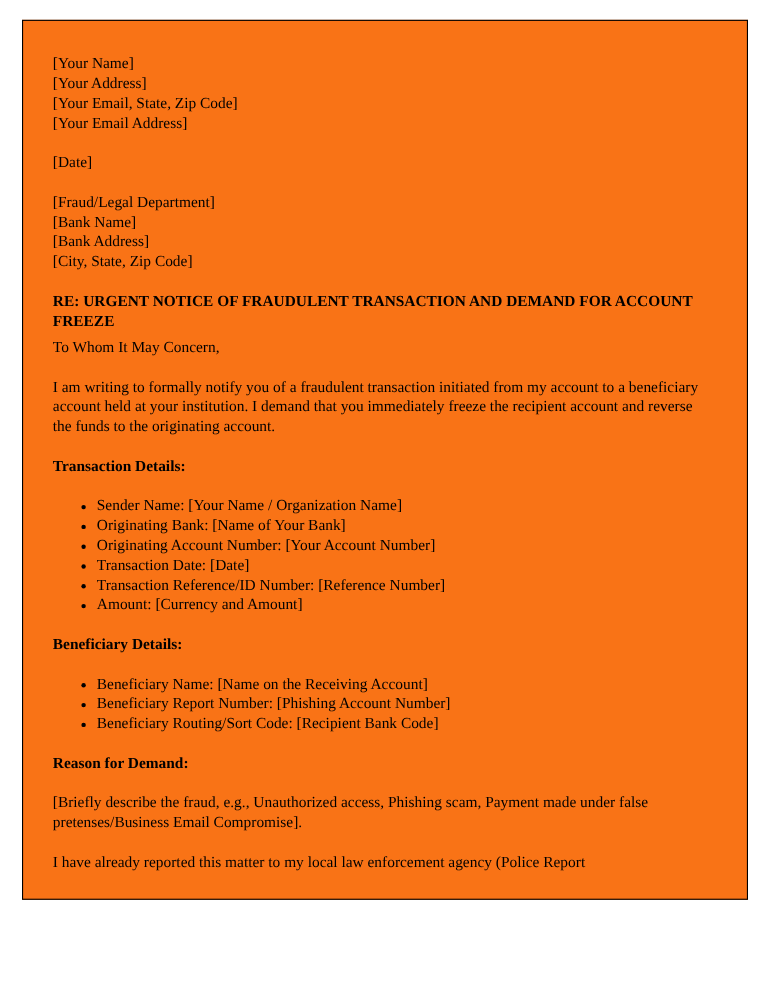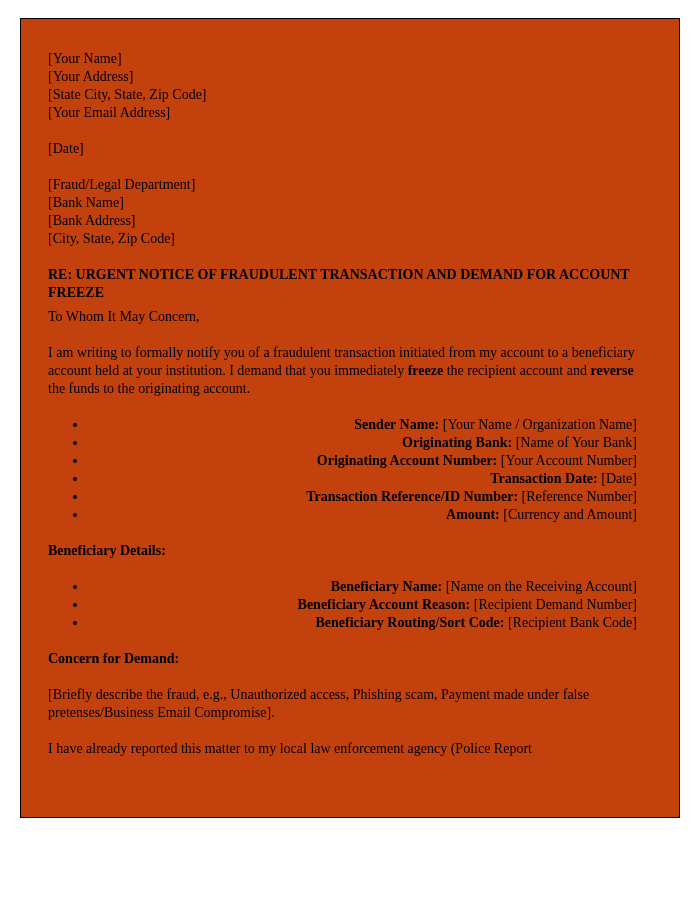--- a/index.html
+++ b/index.html
@@ -11,84 +11,85 @@
     font-family: "Liberation Serif", "DejaVu Serif", serif;
   }
   .page {
     position: absolute;
     left: 20px;
     top: 18px;
     width: 660px;
     height: 800px;
     box-sizing: border-box;
     border: 1px solid #000000;
-    background: #c2410c;
+    background: #f97316;
     padding: 31px 42px 16px 27px;
     overflow: hidden;
     color: #000000;
     font-size: 14px;
     line-height: 18px;
   }
   .line { margin: 0; }
   .block { margin: 0 0 18px 0; }
   p { margin: 0 0 18px 0; }
-  .b { font-weight: bold; }
+  .b { font-weight: normal; }
   .subject { font-weight: bold; margin: 0 0 6px 0; }
   .heading { font-weight: bold; margin: 0 0 18px 0; }
   ul.details {
     margin: 0 0 18px 0;
     padding: 0 0 0 40px;
     list-style-type: disc;
   }
-  ul.details li { margin: 0; line-height: 18px; text-align: right; }
+  ul.details li { margin: 0; line-height: 18px; }
 </style>
 </head>
 <body>
 
 <div class="page">
 
   <div class="block">
     <div class="line">[Your Name]</div>
     <div class="line">[Your Address]</div>
-    <div class="line">[State City, State, Zip Code]</div>
+    <div class="line">[Your Email, State, Zip Code]</div>
     <div class="line">[Your Email Address]</div>
   </div>
 
   <p>[Date]</p>
 
   <div class="block">
     <div class="line">[Fraud/Legal Department]</div>
     <div class="line">[Bank Name]</div>
     <div class="line">[Bank Address]</div>
     <div class="line">[City, State, Zip Code]</div>
   </div>
 
   <p class="subject">RE: URGENT NOTICE OF FRAUDULENT TRANSACTION AND DEMAND FOR ACCOUNT FREEZE</p>
 
   <p>To Whom It May Concern,</p>
 
   <p><span>I am writing to formally notify you of a fraudulent transaction initiated from my account to a beneficiary account held at your institution. I demand that you immediately </span><span class="b">freeze</span><span> the recipient account and </span><span class="b">reverse</span><span> the funds to the originating account.</span></p>
 
+  <p class="heading">Transaction Details:</p>
 
   <ul class="details">
     <li><span class="b">Sender Name:</span><span> [Your Name / Organization Name]</span></li>
     <li><span class="b">Originating Bank:</span><span> [Name of Your Bank]</span></li>
     <li><span class="b">Originating Account Number:</span><span> [Your Account Number]</span></li>
     <li><span class="b">Transaction Date:</span><span> [Date]</span></li>
     <li><span class="b">Transaction Reference/ID Number:</span><span> [Reference Number]</span></li>
     <li><span class="b">Amount:</span><span> [Currency and Amount]</span></li>
   </ul>
 
   <p class="heading">Beneficiary Details:</p>
 
   <ul class="details">
     <li><span class="b">Beneficiary Name:</span><span> [Name on the Receiving Account]</span></li>
-    <li><span class="b">Beneficiary Account Reason:</span><span> [Recipient Demand Number]</span></li>
+    <li><span class="b">Beneficiary Report Number:</span><span> [Phishing Account Number]</span></li>
     <li><span class="b">Beneficiary Routing/Sort Code:</span><span> [Recipient Bank Code]</span></li>
   </ul>
 
-  <p class="heading">Concern for Demand:</p>
+  <p class="heading">Reason for Demand:</p>
 
   <p>[Briefly describe the fraud, e.g., Unauthorized access, Phishing scam, Payment made under false pretenses/Business Email Compromise].</p>
 
   <p>I have already reported this matter to my local law enforcement agency (Police Report</p>
 
 </div>
 
 </body></html>

